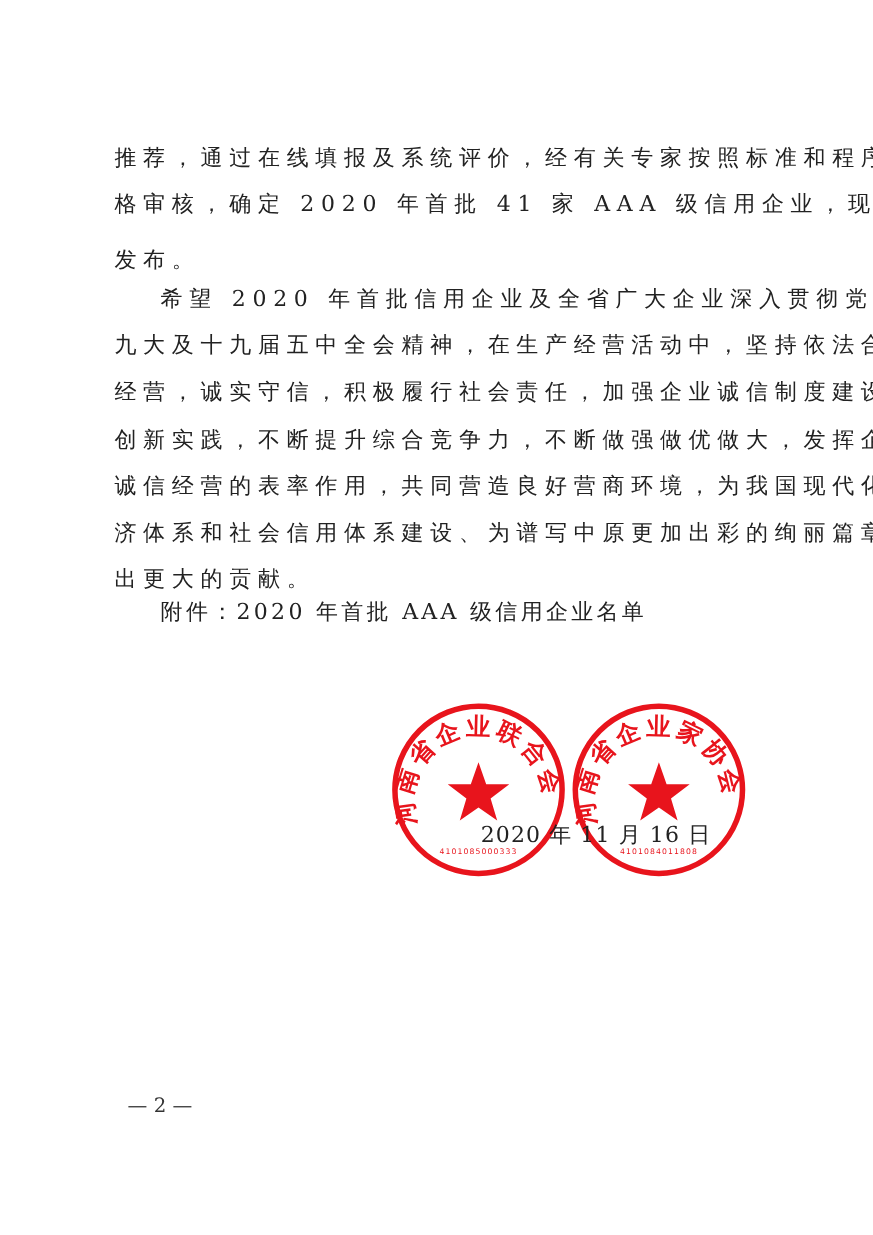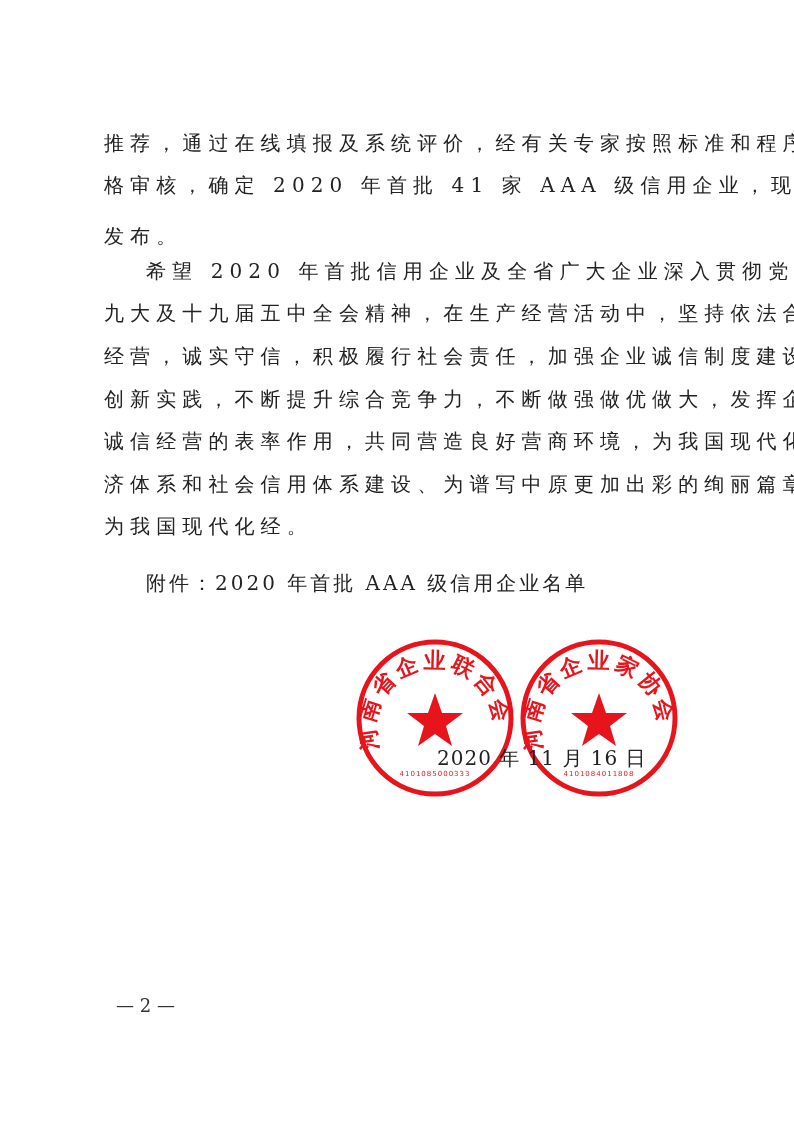--- a/index.html
+++ b/index.html
@@ -17,23 +17,23 @@
   <div class="line" style="top:131px">推荐，通过在线填报及系统评价，经有关专家按照标准和程序严</div>
   <div class="line" style="top:173px">格审核，确定 2020 年首批 41 家 AAA 级信用企业，现予以</div>
   <div class="line" style="top:224px">发布。</div>
 
   <div class="line" style="top:259px;left:146px">希望 2020 年首批信用企业及全省广大企业深入贯彻党的十</div>
   <div class="line" style="top:301px">九大及十九届五中全会精神，在生产经营活动中，坚持依法合规</div>
   <div class="line" style="top:344px">经营，诚实守信，积极履行社会责任，加强企业诚信制度建设和</div>
   <div class="line" style="top:387px">创新实践，不断提升综合竞争力，不断做强做优做大，发挥企业</div>
   <div class="line" style="top:429px">诚信经营的表率作用，共同营造良好营商环境，为我国现代化经</div>
   <div class="line" style="top:472px">济体系和社会信用体系建设、为谱写中原更加出彩的绚丽篇章作</div>
-  <div class="line" style="top:514px">为我国现代化经。</div>
+  <div class="line" style="top:514px">出更大的贡献。</div>
 
-  <div class="line" style="top:571px;left:146px;letter-spacing:3px">附件：2020 年首批 AAA 级信用企业名单</div>
+  <div class="line" style="top:544px;left:146px;letter-spacing:3px">附件：2020 年首批 AAA 级信用企业名单</div>
 
   <svg class="seal" style="left:355px;top:638px" viewBox="0 0 160 160">
     <defs>
         <path id="arc1" d="M 28 120 A 60 60 0 1 1 132 120"></path>
       </defs>
     <circle cx="80" cy="80" r="76" fill="none" stroke="#e8141c" stroke-width="5"></circle>
     <text font-size="22" font-weight="bold" fill="#e8141c" font-family="DejaVu Sans, sans-serif" letter-spacing="4">
       <textPath href="#arc1" startOffset="4%">河南省企业联合会</textPath>
     </text>
     <polygon points="80,55 87,75 108,75 91,88 97,108 80,96 63,108 69,88 52,75 73,75" fill="#e8141c"></polygon>

